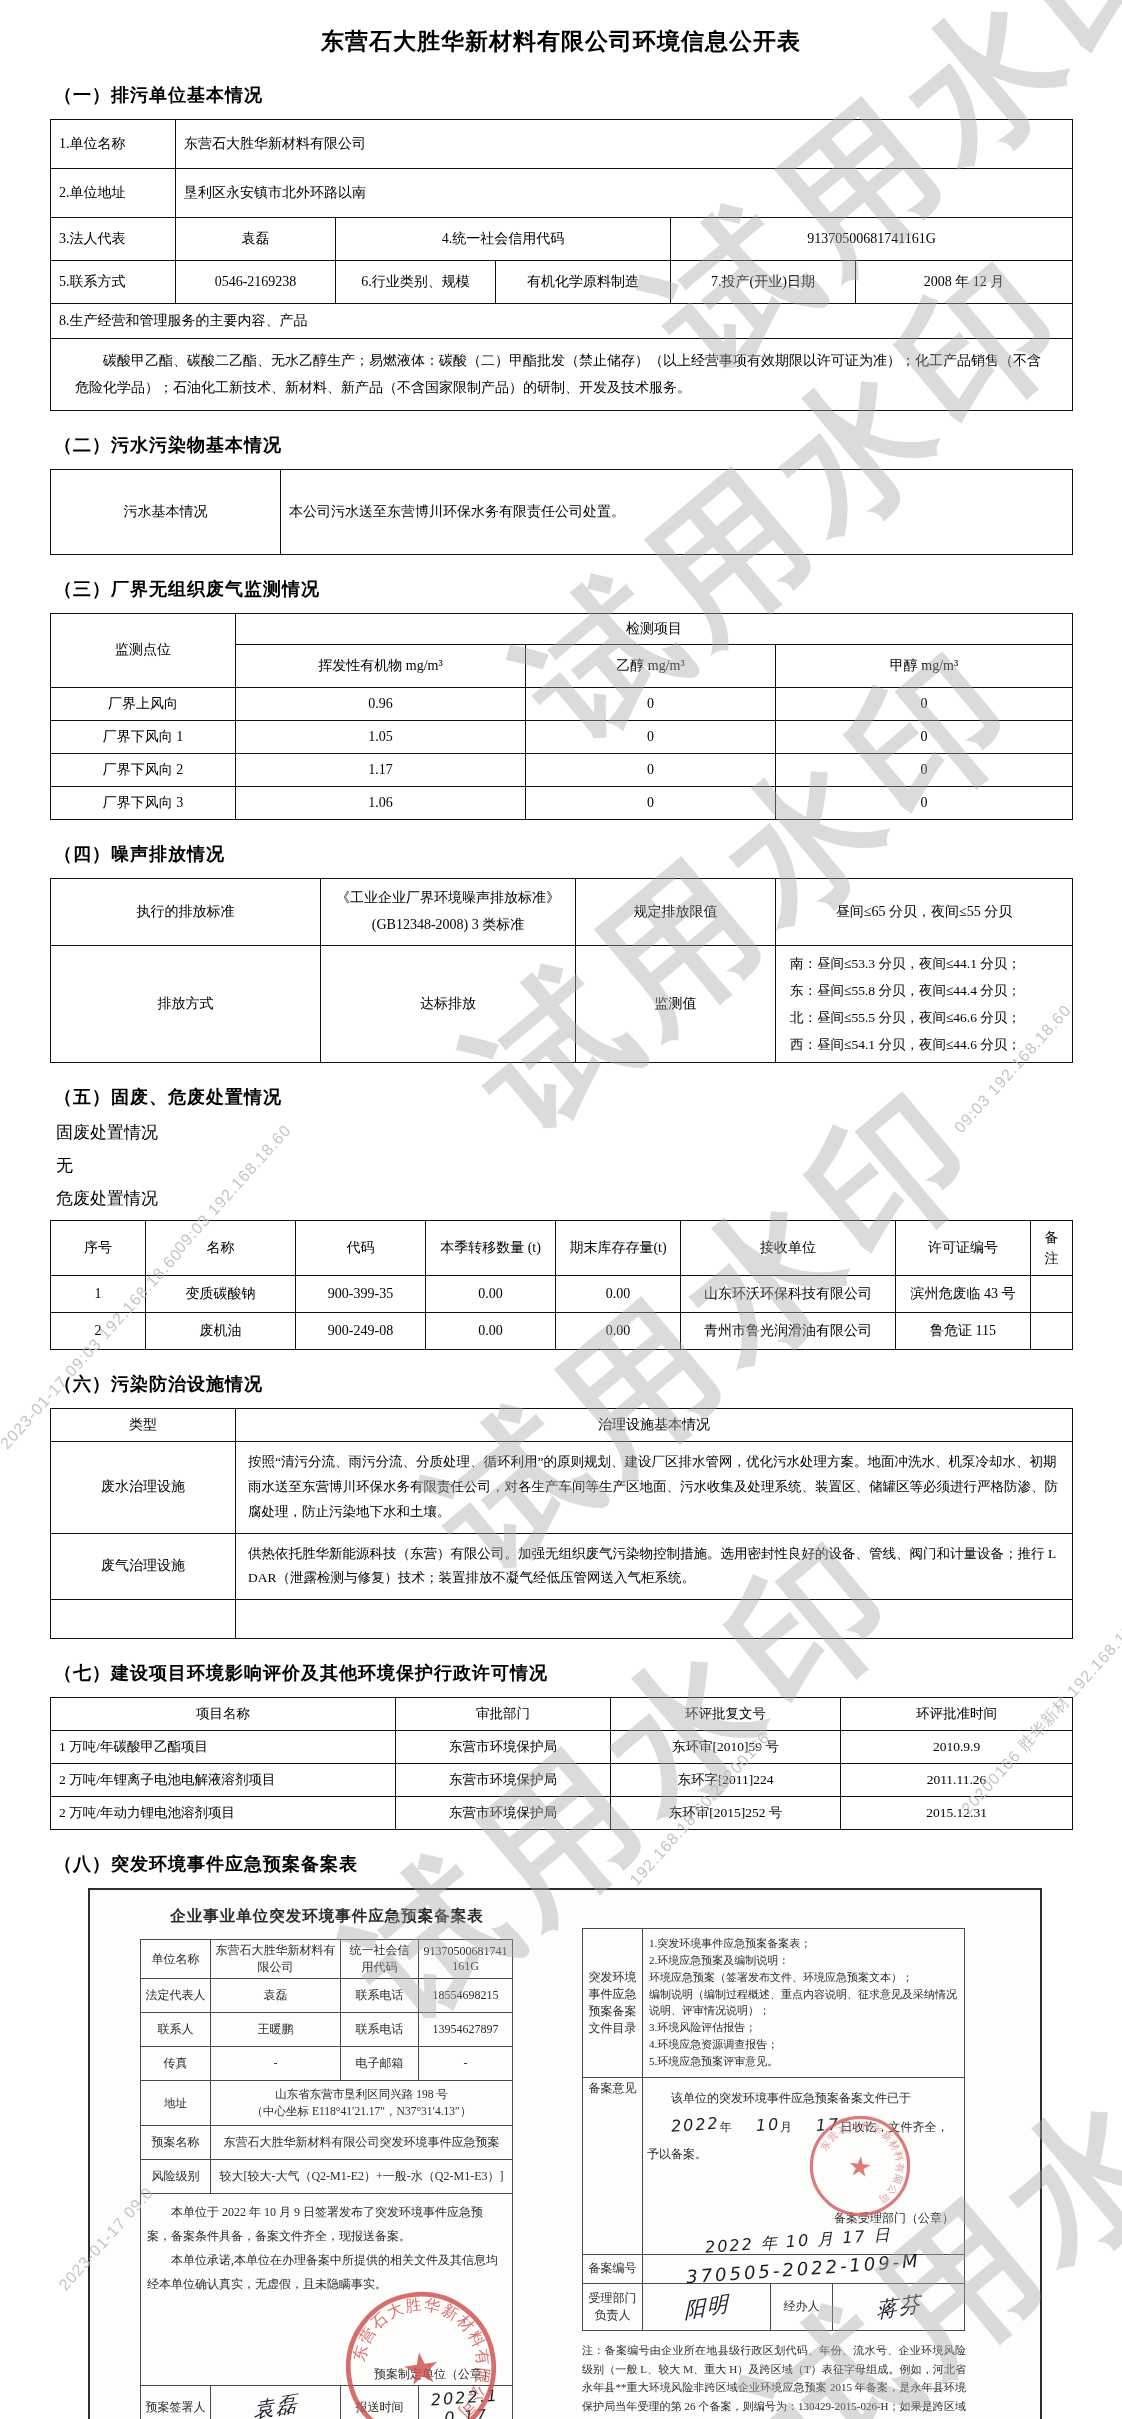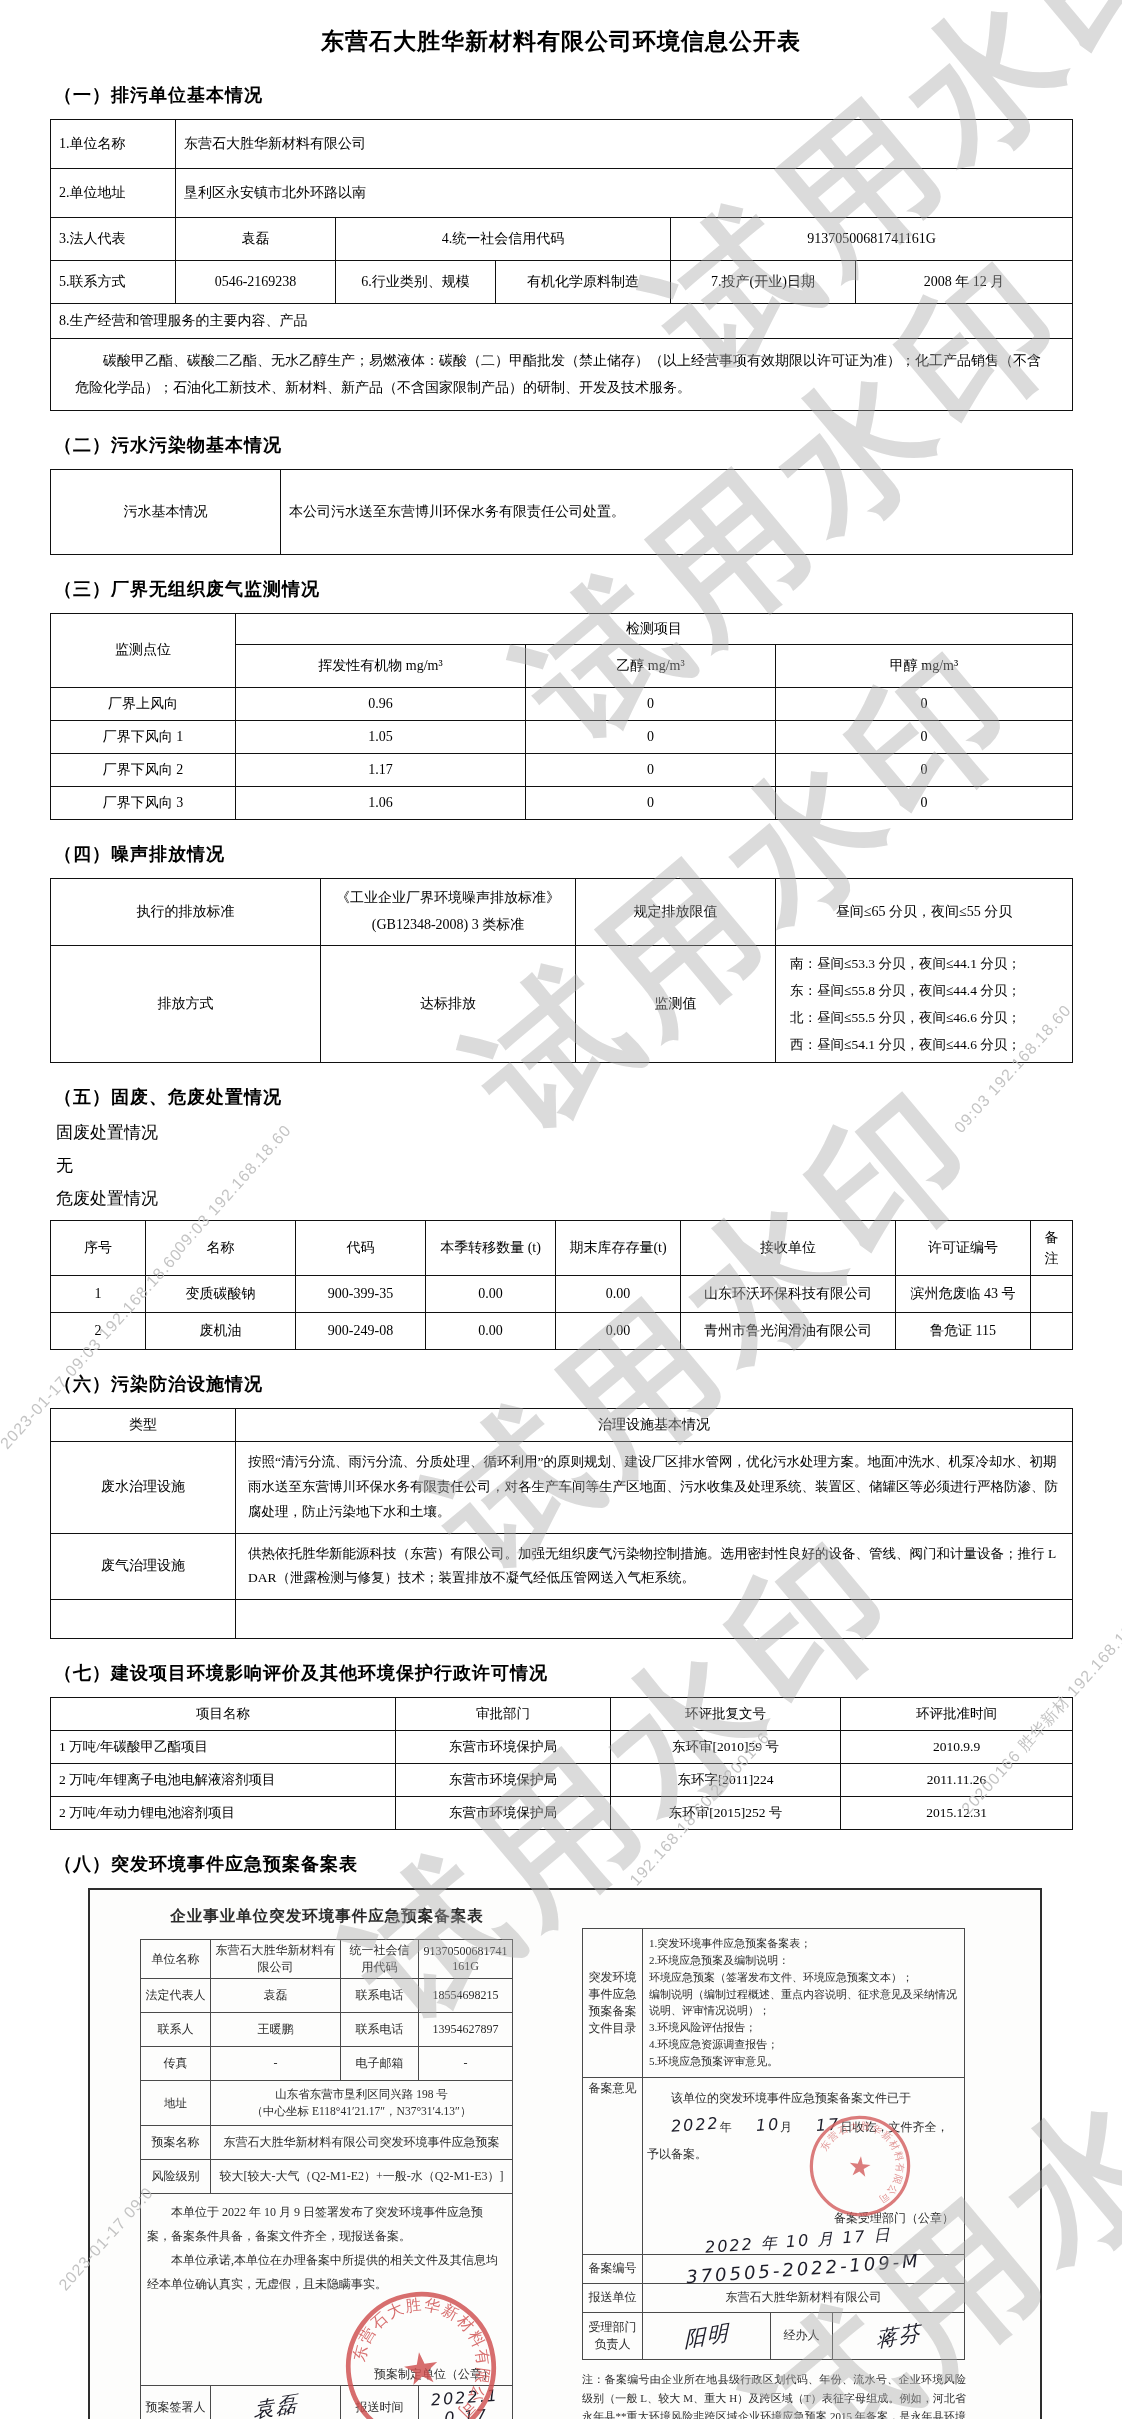--- a/index.html
+++ b/index.html
@@ -439,24 +439,20 @@
               <span>该单位的突发环境事件应急预案备案文件已于</span><span class="hw hw-num">2022</span><span>年</span><span class="hw hw-num">10</span><span>月</span><span class="hw hw-num">17</span><span>日收讫，文件齐全，予以备案。</span>
             </div>
             <div class="accept-line">备案受理部门（公章）</div>
             <div class="accept-date hw hw-num">2022 年 10 月 17 日</div>
           </td>
         </tr>
         <tr class="sm">
           <td>备案编号</td>
           <td colspan="3"><span class="hw hw-big">370505-2022-109-M</span></td>
         </tr>
-        <tr class="sm">
-          <td>报送单位</td>
-          <td colspan="3">东营石大胜华新材料有限公司</td>
-        </tr>
         <tr class="sg">
           <td>受理部门负责人</td>
           <td><span class="hw sig">阳明</span></td>
           <td>经办人</td>
           <td><span class="hw sig">蒋芬</span></td>
         </tr>
       </tbody>
         </table>
       <div class="note">注：备案编号由企业所在地县级行政区划代码、年份、流水号、企业环境风险级别（一般 L、较大 M、重大 H）及跨区域（T）表征字母组成。例如，河北省永年县**重大环境风险非跨区域企业环境应急预案 2015 年备案，是永年县环境保护局当年受理的第 26 个备案，则编号为：130429-2015-026-H；如果是跨区域的企业，则编号为：130429-2015-026-HT。</div>
     </div>

